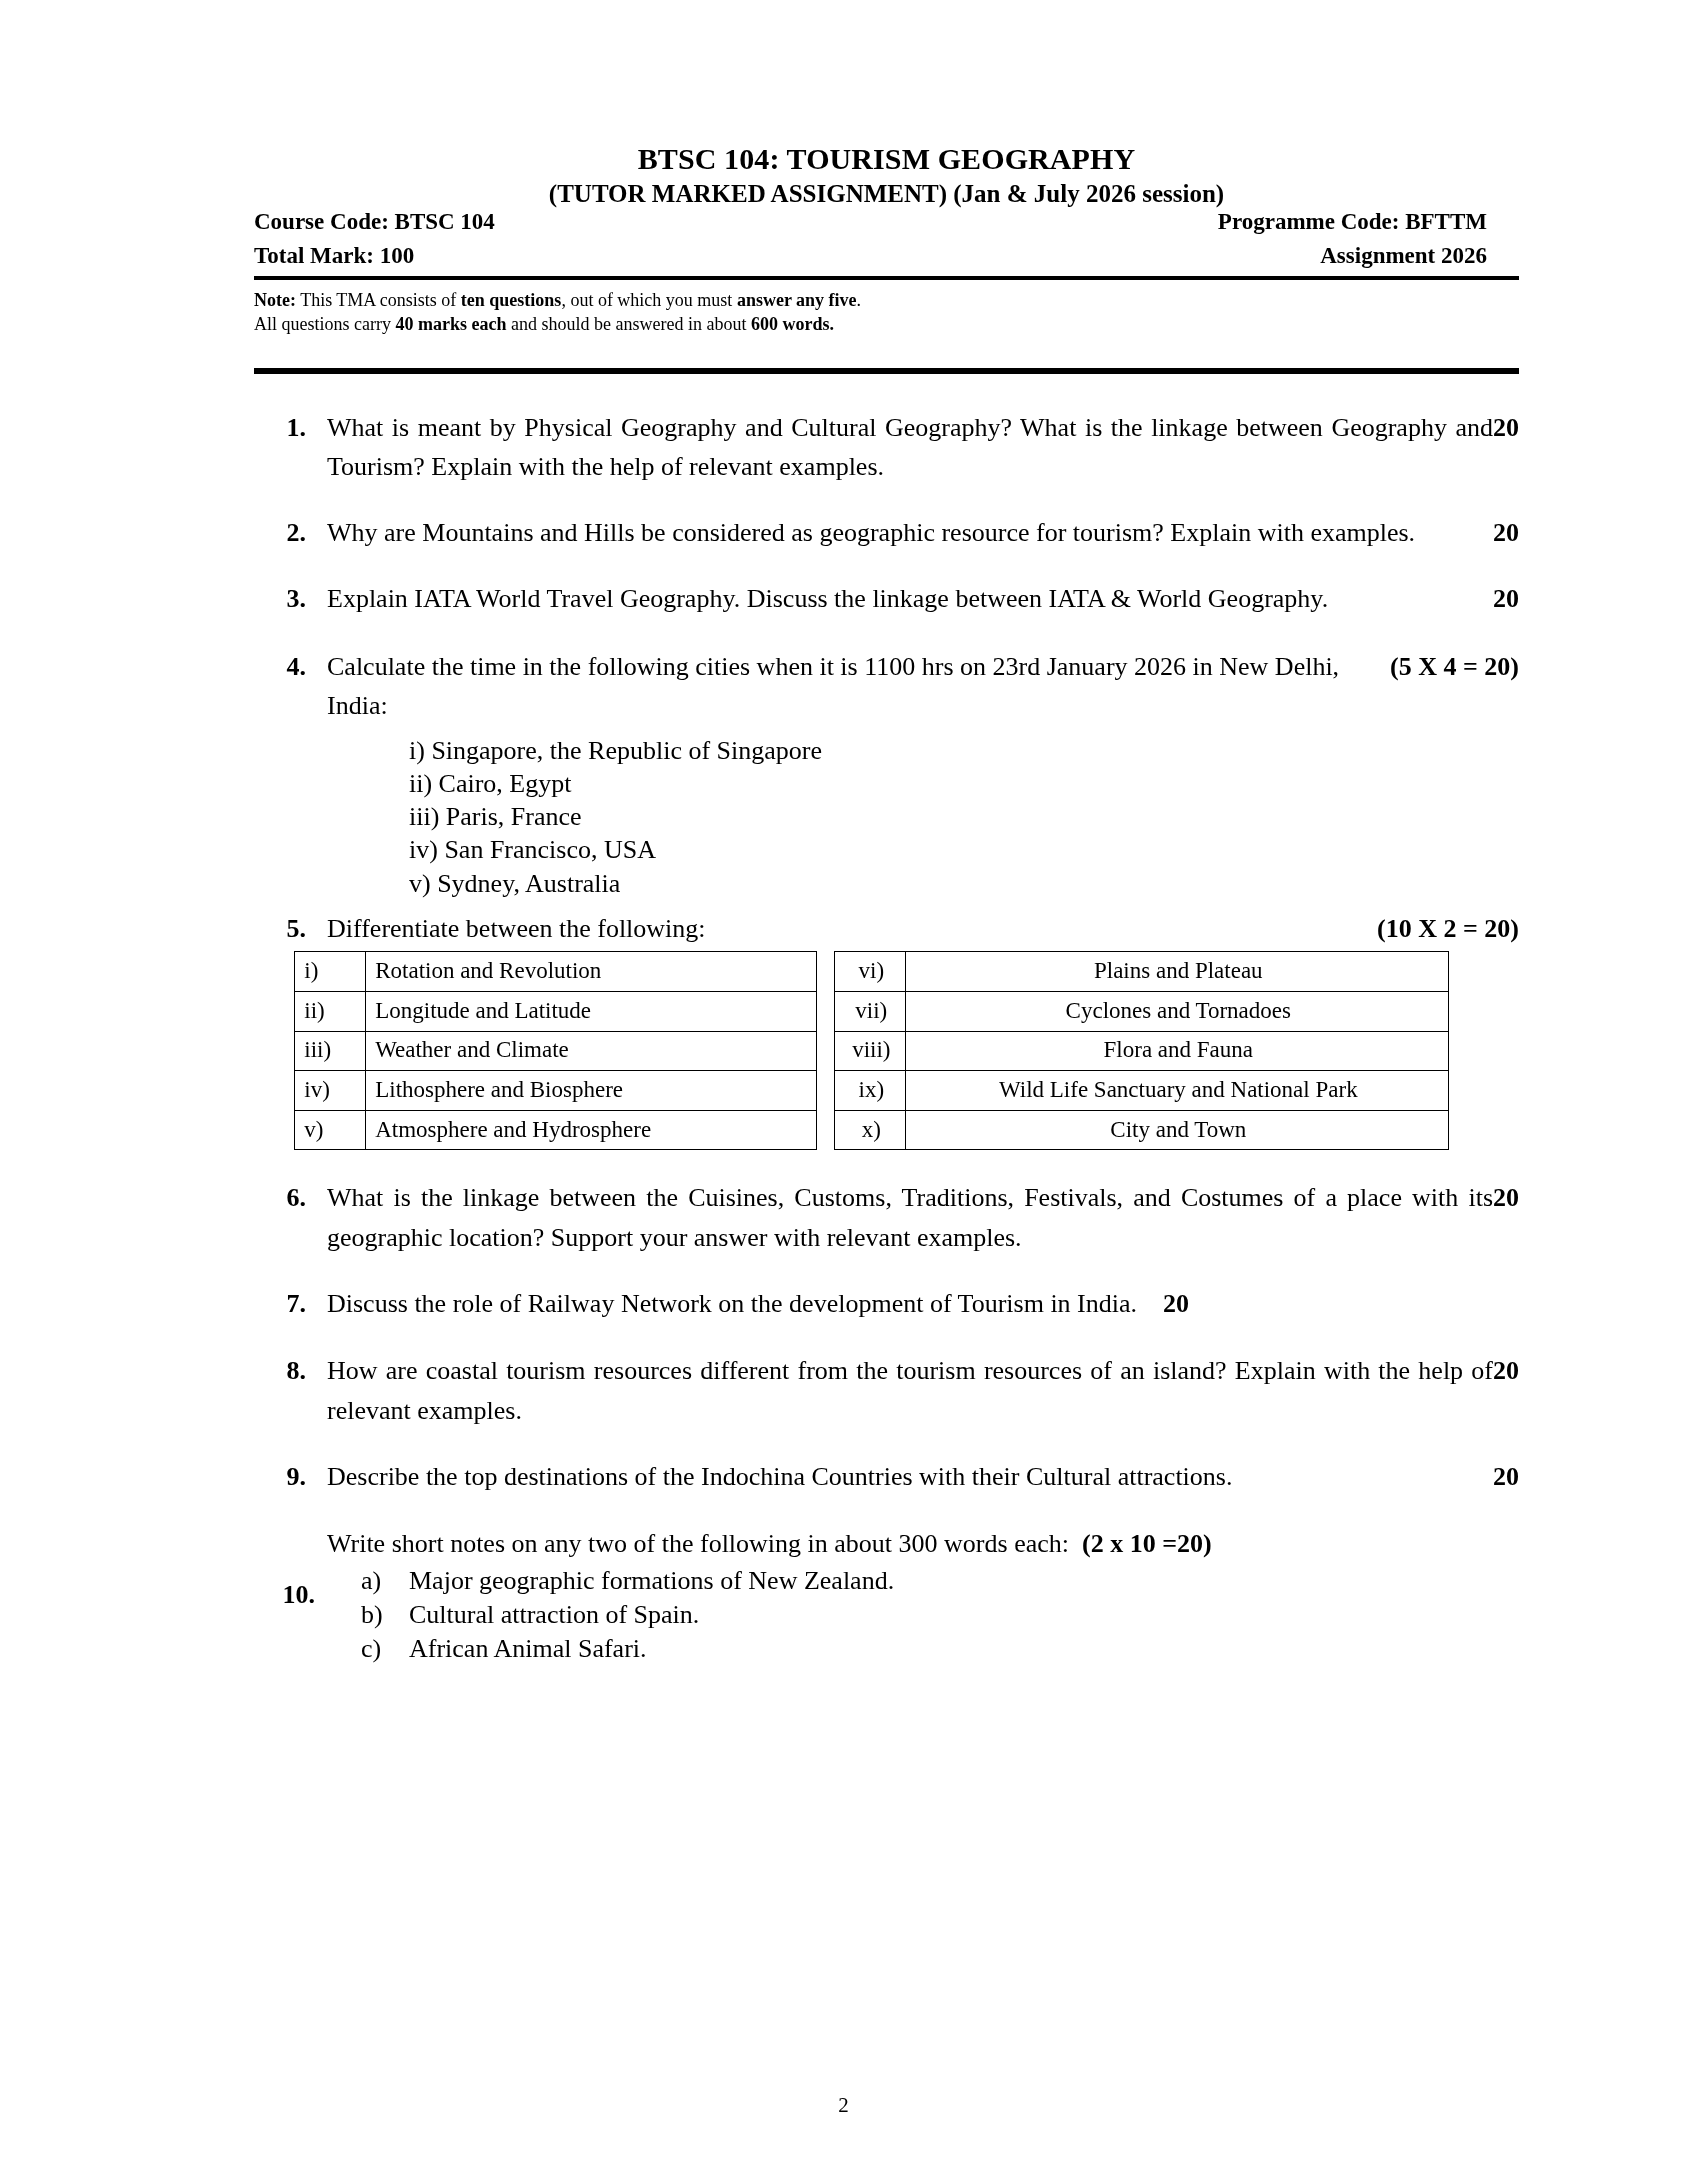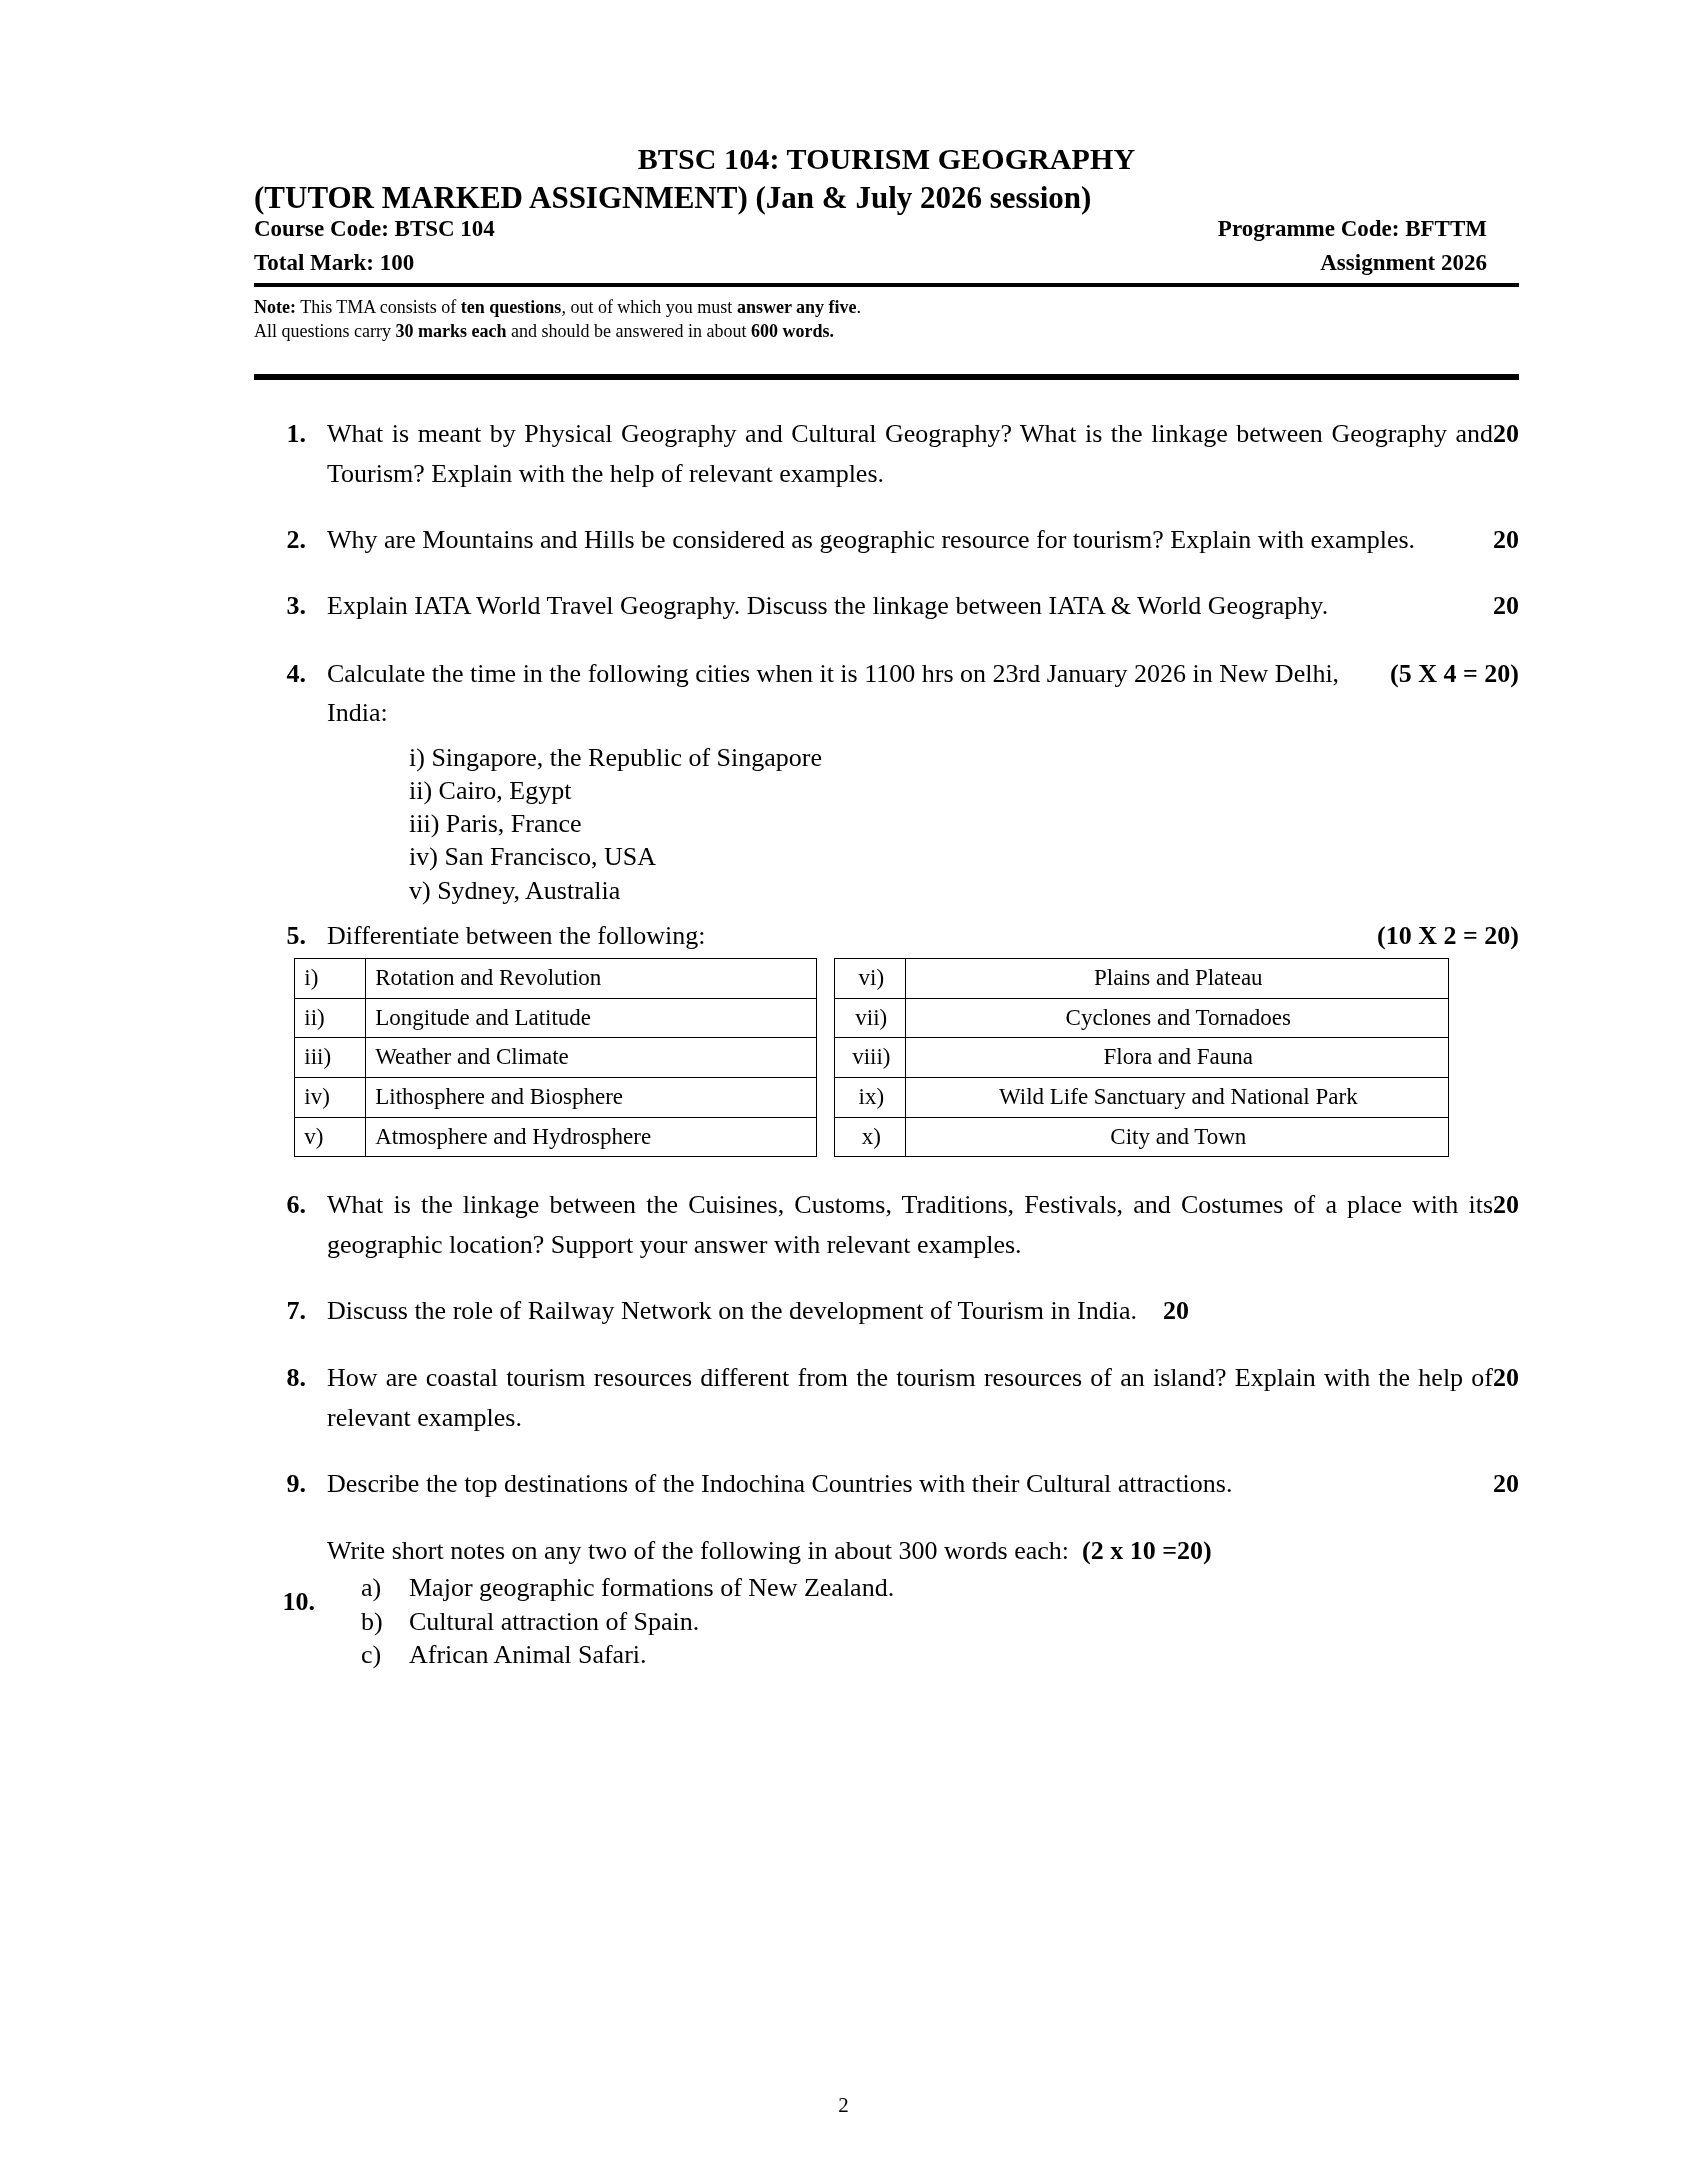--- a/index.html
+++ b/index.html
@@ -32,22 +32,23 @@
   
   .doc-title {
     text-align: center;
     font-weight: bold;
     font-size: 30px;
     line-height: 1.12;
     margin-top: 142px;
     letter-spacing: 0.1px;
   }
   .doc-subtitle {
-    font-weight: bold;
-    font-size: 31px;
+    text-align: center;
+    font-weight: bold;
+    font-size: 25px;
     line-height: 1.15;
     margin-top: 4px;
   }
 
   .meta-block {
     font-size: 23px;
     font-weight: bold;
     line-height: 1.22;
   }
   .meta-row {
@@ -198,21 +199,21 @@
       <div class="meta-row row2">
         <span class="left">Total Mark: 100</span>
         <span class="right">Assignment 2026</span>
       </div>
     </div>
 
     <div class="rule"></div>
 
     <div class="note-block">
       <div><span class="b">Note:</span><span> This TMA consists of </span><span class="b">ten questions</span><span>, out of which you must </span><span class="b">answer any five</span><span>.</span></div>
-      <div><span>All questions carry </span><span class="b">30 marks each</span><span> and should be answered in about </span><span class="b">600 words.</span></div>
+      <div><span>All questions carry </span><span class="b">40 marks each</span><span> and should be answered in about </span><span class="b">600 words.</span></div>
     </div>
 
     <div class="rule2-wrap">
       <div class="rule thick"></div>
     </div>
 
     <div class="questions">
 
       <div class="q" style="margin-bottom:26.5px;">
         <div class="q-num">1.</div>

